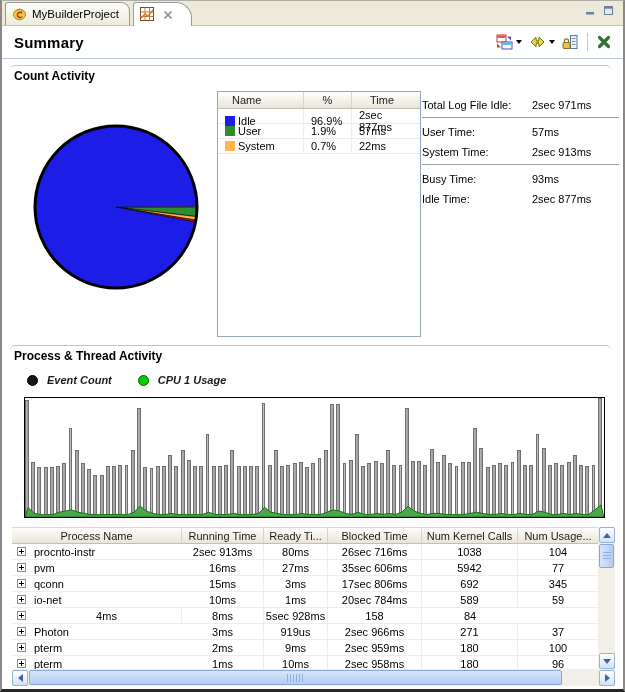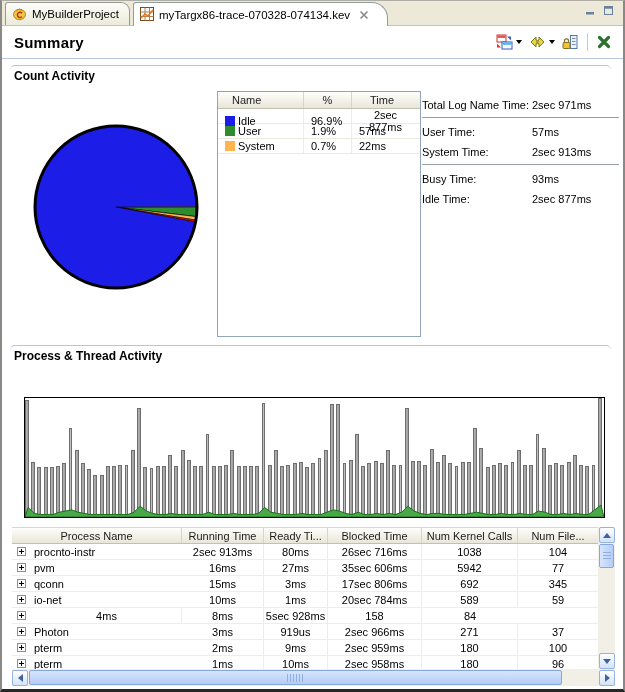--- a/index.html
+++ b/index.html
@@ -39,21 +39,21 @@
   .pie-wrap{position:absolute;left:22px;top:62px;width:186px;height:174px;}
   
   .sys-table{position:absolute;left:215px;top:32px;width:204px;height:246px;
     border:1px solid #93a5ba;background:#fff;overflow:hidden;}
   .sys-head{display:grid;grid-template-columns:86px 48px 60px;height:17px;
     background:linear-gradient(#fefefc,#e9e6d8);border-bottom:1px solid #c3c0b2;}
   .sys-head .cell{display:flex;align-items:center;justify-content:center;border-right:1px solid #d8d5c8;color:#1c1c1c;}
   .sys-head .cell:first-child{justify-content:flex-start;padding-left:14px;}
   .sys-head .cell:last-child{border-right:none;}
   .sys-row{display:grid;grid-template-columns:86px 48px 60px;height:15px;border-bottom:1px solid #eceadf;}
-  .sys-row .cell{display:flex;align-items:center;padding-left:7px;border-right:1px solid #f0ede3;text-align:center;}
+  .sys-row .cell{display:flex;align-items:center;padding-left:7px;border-right:1px solid #f0ede3;}
   .sys-row .cell:last-child{border-right:none;}
   .chip{width:10px;height:10px;margin-right:3px;flex:none;}
   
   .stats{position:absolute;left:420px;top:36px;width:197px;}
   .stat-row{display:flex;height:20px;align-items:center;}
   .stat-label{width:110px;}
   .stat-divider{border-top:1px solid #9aa0a8;border-bottom:1px solid #fbfbfb;margin:2px 0 3px;}
   
   .legend-row{position:absolute;left:25px;top:315px;display:flex;align-items:center;gap:8px;
     font-style:italic;font-weight:bold;font-size:11px;color:#1a1a1a;}
@@ -115,21 +115,20 @@
       <span class="tab-label">MyBuilderProject</span>
     </div>
     <div class="tab active">
       <span>
         <svg width="14" height="14">
             <rect x="0.5" y="0.5" width="13" height="13" fill="#fff" stroke="#7a4a1a"></rect>
             <path d="M0.5 5 H13.5 M0.5 9.5 H13.5 M5 0.5 V13.5 M9.5 0.5 V13.5" stroke="#b08050" stroke-width="1" fill="none"></path>
             <path d="M1 11 L5 7 L8 9 L13 3" stroke="#e07820" stroke-width="1.5" fill="none"></path>
           </svg>
       </span>
-      <span class="tab-label">myTargx86-trace-070328-074134.kev</span>
       <span style="margin-left:4px;display:flex;">
         <svg width="10" height="10">
             <path d="M1.5 1.5 L8.5 8.5 M8.5 1.5 L1.5 8.5" stroke="#8a8a8a" stroke-width="1.6"></path>
           </svg>
       </span>
     </div>
     <div class="winbtns">
       <span class="winbtn">
         <svg width="11" height="11">
             <rect x="1" y="7" width="8" height="2.5" fill="#6b7f9e"></rect>
@@ -226,21 +225,21 @@
               <span>System</span>
             </div>
             <div class="cell">0.7%</div>
             <div class="cell">22ms</div>
           </div>
         </div>
     </div>
 
     <div class="stats">
         <div class="stat-row">
-          <div class="stat-label">Total Log Name Time:</div>
+          <div class="stat-label">Total Log File Idle:</div>
           <div class="stat-value">2sec 971ms</div>
         </div>
         <div class="stat-divider"></div>
         <div class="stat-row">
           <div class="stat-label">User Time:</div>
           <div class="stat-value">57ms</div>
         </div>
         <div class="stat-row">
           <div class="stat-label">System Time:</div>
           <div class="stat-value">2sec 913ms</div>
@@ -252,20 +251,27 @@
         </div>
         <div class="stat-row">
           <div class="stat-label">Idle Time:</div>
           <div class="stat-value">2sec 877ms</div>
         </div>
       </div>
 
     <div class="section-rule" style="top:286px"></div>
     <div class="sec-title" style="left:12px;top:290px">Process &amp; Thread Activity</div>
 
+    <div class="legend-row">
+      <span class="ldot" style="background:#141414;border:1px solid #000;"></span>
+      <span>Event Count</span>
+      <span class="lgap"></span>
+      <span class="ldot" style="background:#00cc00;border:1px solid #006600;"></span>
+      <span>CPU 1 Usage</span>
+    </div>
 
     <div class="barchart">
       <div class="bars" id="bars">
           <div class="bar" style="left: 0%; width: 0.666667%; height: 98%;"></div>
           <div class="bar" style="left: 1.07527%; width: 0.666667%; height: 46%;"></div>
           <div class="bar" style="left: 2.15054%; width: 0.666667%; height: 42%;"></div>
           <div class="bar" style="left: 3.22581%; width: 0.666667%; height: 42%;"></div>
           <div class="bar" style="left: 4.30108%; width: 0.666667%; height: 42%;"></div>
           <div class="bar" style="left: 5.37634%; width: 0.666667%; height: 43%;"></div>
           <div class="bar" style="left: 6.45161%; width: 0.666667%; height: 45%;"></div>
@@ -361,21 +367,21 @@
         </div>
     </div>
 
     <div class="ptable">
       <div class="phead" id="phead">
           <div class="cell">Process Name</div>
           <div class="cell">Running Time</div>
           <div class="cell">Ready Ti...</div>
           <div class="cell">Blocked Time</div>
           <div class="cell">Num Kernel Calls</div>
-          <div class="cell">Num File...</div>
+          <div class="cell">Num Usage...</div>
         </div>
       <div class="pbody" id="pbody">
           <div class="prow">
             <div class="cell expc">
               <span class="expander"></span>
             </div>
             <div class="cell pname">procnto-instr</div>
             <div class="cell">2sec 913ms</div>
             <div class="cell">80ms</div>
             <div class="cell">26sec 716ms</div>

